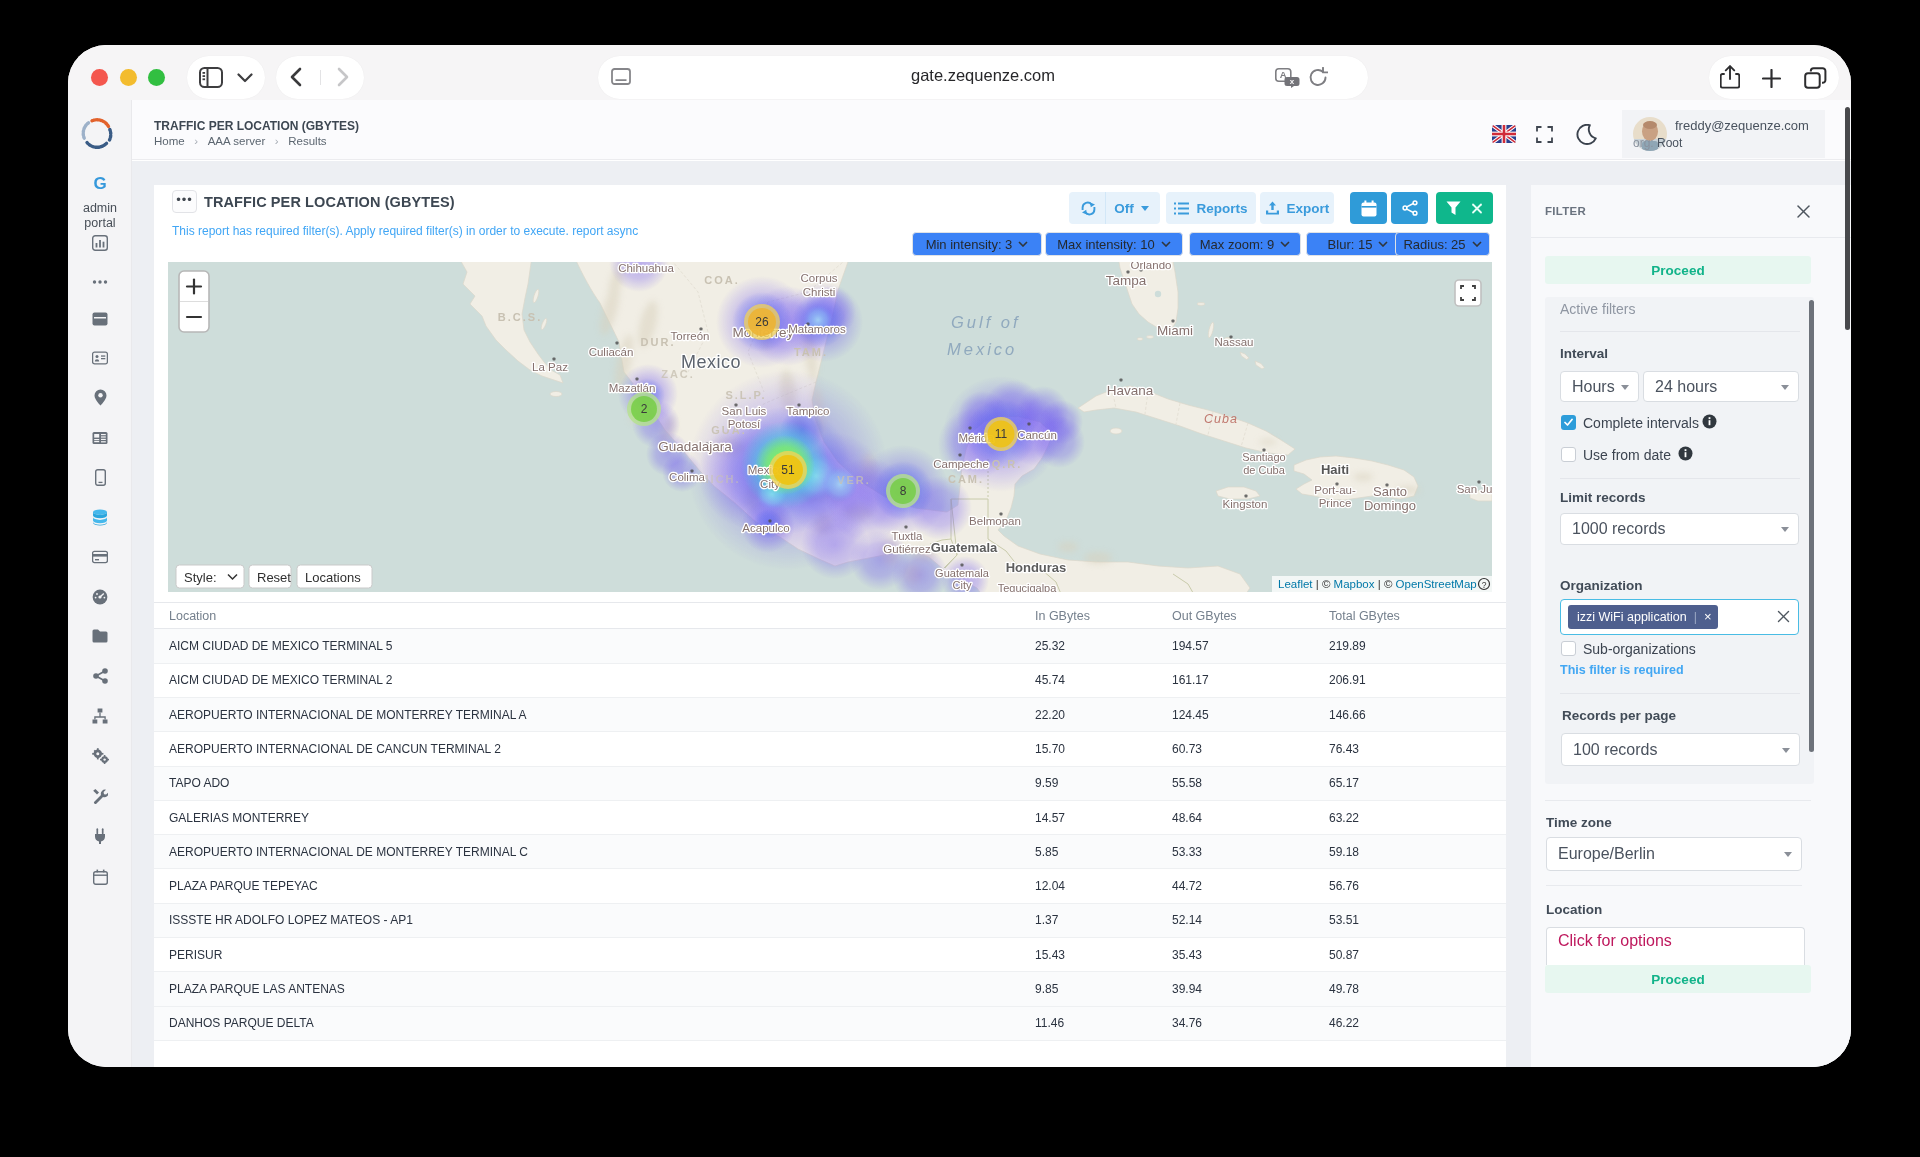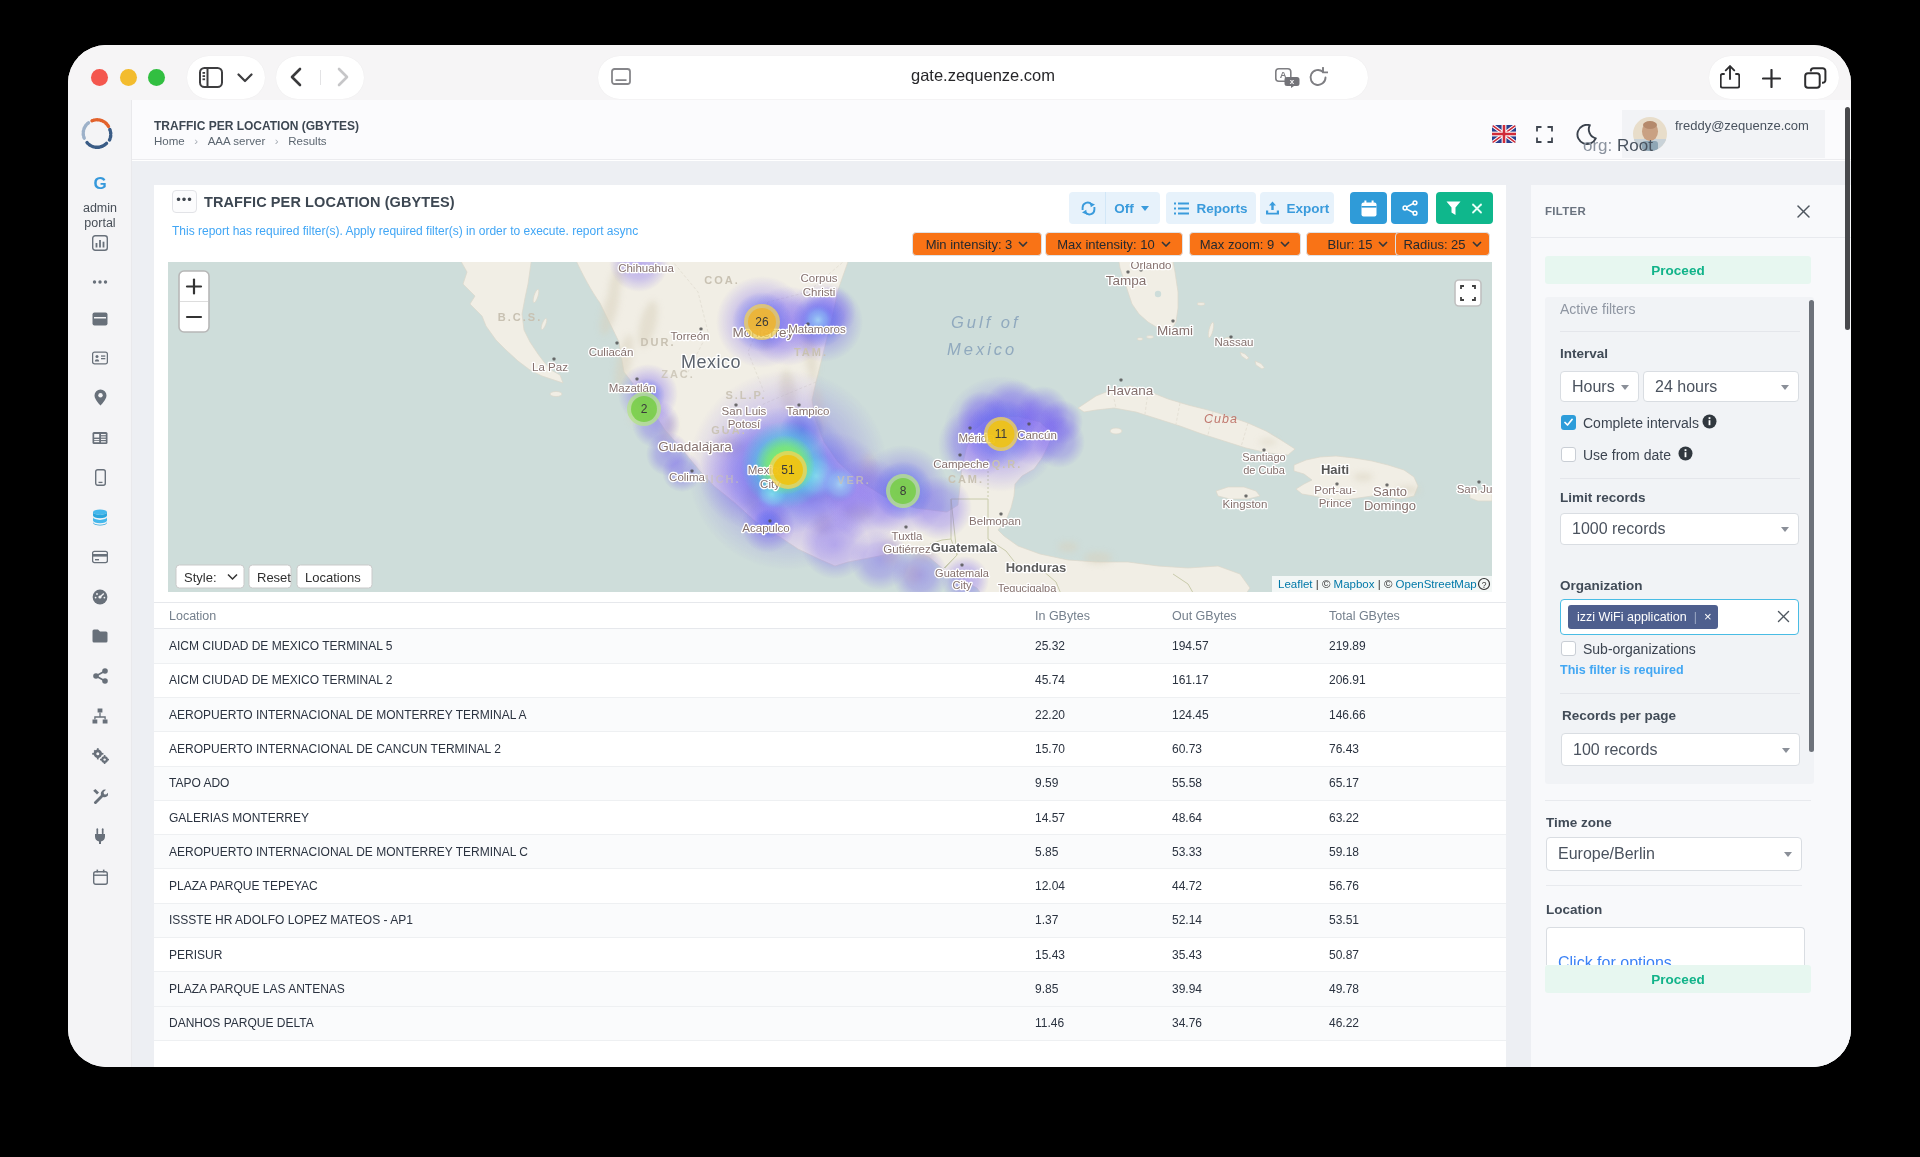--- a/index.html
+++ b/index.html
@@ -11,21 +11,21 @@
 .light{position:absolute;top:24px;width:17px;height:17px;border-radius:50%}
 .pill{position:absolute;top:11px;height:43px;background:#fff;border-radius:22px;box-shadow:0 0 1px rgba(0,0,0,0.08)}
 .appheader{position:absolute;left:64px;top:55px;width:1719px;height:60px;background:#fbfbfd;border-bottom:1px solid #ececef}
 .pagebg{position:absolute;left:64px;top:116px;width:1719px;height:906px;background:#edeff3}
 .sidebar{position:absolute;left:0;top:55px;width:64px;height:967px;background:#f4f4f6;border-right:1px solid #e9e9ec}
 .sbicon{position:absolute;left:0;width:64px;text-align:center}
 .card{position:absolute;left:86px;top:140px;width:1352px;height:882px;background:#fff}
 .fpanel{position:absolute;left:1463px;top:140px;width:320px;height:882px;background:#f8f9fb}
 .btn-lblue{position:absolute;top:147px;height:32px;background:#e7f2fb;border-radius:4px;color:#3a9bdc;font-size:13.5px;font-weight:700;display:flex;align-items:center;justify-content:center;gap:7px}
 .btn-solid{position:absolute;top:147px;width:37px;height:32px;border-radius:4px;display:flex;align-items:center;justify-content:center}
-.chip{position:absolute;top:187px;height:24px;background:#f97316;border:1px solid #dfe2e6;border-radius:4px;font-size:13px;color:#24292f;display:flex;align-items:center;justify-content:center;gap:6px}
+.chip{position:absolute;top:187px;height:24px;background:#3b82f6;border:1px solid #dfe2e6;border-radius:4px;font-size:13px;color:#24292f;display:flex;align-items:center;justify-content:center;gap:6px}
 .tblrow{position:relative;width:1352px;height:34.3px;font-size:12px;color:#2b3340;border-bottom:1px solid #eef0f2;background:#fff}
 .tblrow.odd{background:#fafbfc}
 .tcell{position:absolute;top:50%;transform:translateY(-50%);white-space:nowrap}
 .flabel{position:absolute;font-size:13.5px;font-weight:700;color:#414b57}
 .fsel{position:absolute;background:#fff;border:1px solid #d9dde2;border-radius:4px;font-size:16px;color:#4a525e}
 .fsel .stxt{position:absolute;left:11px;top:50%;transform:translateY(-50%);white-space:nowrap}
 .caret{position:absolute;right:9px;top:50%;margin-top:-2px;width:0;height:0;border-left:4.5px solid transparent;border-right:4.5px solid transparent;border-top:5px solid #8a8f98}
 .cbox{position:absolute;width:15px;height:15px;border-radius:3px}
 .cblabel{position:absolute;font-size:14px;color:#3c4450}
 .proceed{position:absolute;left:1477px;width:266px;height:28px;background:#e7f7f0;border-radius:3px;color:#11b389;font-size:13.5px;font-weight:700;display:flex;align-items:center;justify-content:center}
@@ -129,21 +129,21 @@
         </defs>
         <g clip-path="url(#av)">
           <rect width="34" height="34" fill="#e8ddca"></rect>
           <rect y="22" width="34" height="12" fill="#c9d2d8"></rect>
           <ellipse cx="17" cy="14.5" rx="8" ry="9.5" fill="#c9a183"></ellipse>
           <ellipse cx="17" cy="8" rx="7" ry="4" fill="#b58a6c"></ellipse>
           <rect x="9" y="24" width="16" height="10" rx="3" fill="#8fa6b5"></rect>
         </g>
       </svg>
   <div class="abs" style="left:1607px;top:73px;font-size:13px;color:#49525e">freddy@zequenze.com</div>
-  <div class="abs" style="left:1515px;top:91px;font-size:17px;color:#8a929e">org: <span style="color:#49525e">Root</span></div>
+  <div class="abs" style="left:1565px;top:91px;font-size:12px;color:#8a929e">org: <span style="color:#49525e">Root</span></div>
 
   <div class="sidebar"></div>
   <svg class="abs" style="left:11px;top:70px" width="36" height="36" viewBox="0 0 36 36">
         <g fill="none" stroke-linecap="round">
           <path d="M29.5 11.5 A13 13 0 0 0 13 5.8" stroke="#e2622c" stroke-width="3.4" stroke-dasharray="1.6 1.5"></path>
           <path d="M9.5 7.8 A13 13 0 0 0 5.6 24" stroke="#9db1c9" stroke-width="3.4" stroke-dasharray="1.6 1.5"></path>
           <path d="M8 27.5 A13 13 0 0 0 27.5 28.3" stroke="#3a5c86" stroke-width="3.4" stroke-dasharray="1.6 1.5"></path>
           <path d="M30.5 25 A13 13 0 0 0 30.8 14.5" stroke="#3a5c86" stroke-width="3.4" stroke-dasharray="1.6 1.5"></path>
         </g>
       </svg>
@@ -783,20 +783,20 @@
         </div>
     <div class="divid" style="left:1477px;top:755px;width:266px"></div>
     <div class="flabel" style="left:1478px;top:770px">Time zone</div>
     <div class="fsel" style="left:1478px;top:792px;width:256px;height:34px">
           <span class="stxt">Europe/Berlin</span>
           <span class="caret"></span>
         </div>
     <div class="divid" style="left:1478px;top:840px;width:256px"></div>
     <div class="flabel" style="left:1478px;top:857px">Location</div>
     <div class="fsel" style="left:1478px;top:882px;width:259px;height:38px;border-bottom:none;border-radius:4px 4px 0 0">
-          <span class="stxt" style="color:#3b82f6;top:26px;transform:none">Click for options</span>
+          <span class="stxt" style="color:#be185d;top:4px;transform:none">Click for options</span>
         </div>
     <div class="proceed" style="top:920px">Proceed</div>
   </div>
 
   <div class="abs" style="left:1777px;top:62px;width:5px;height:223px;background:#48494c;border-radius:2.5px"></div>
 </div>
 </div>
 
 </body></html>

